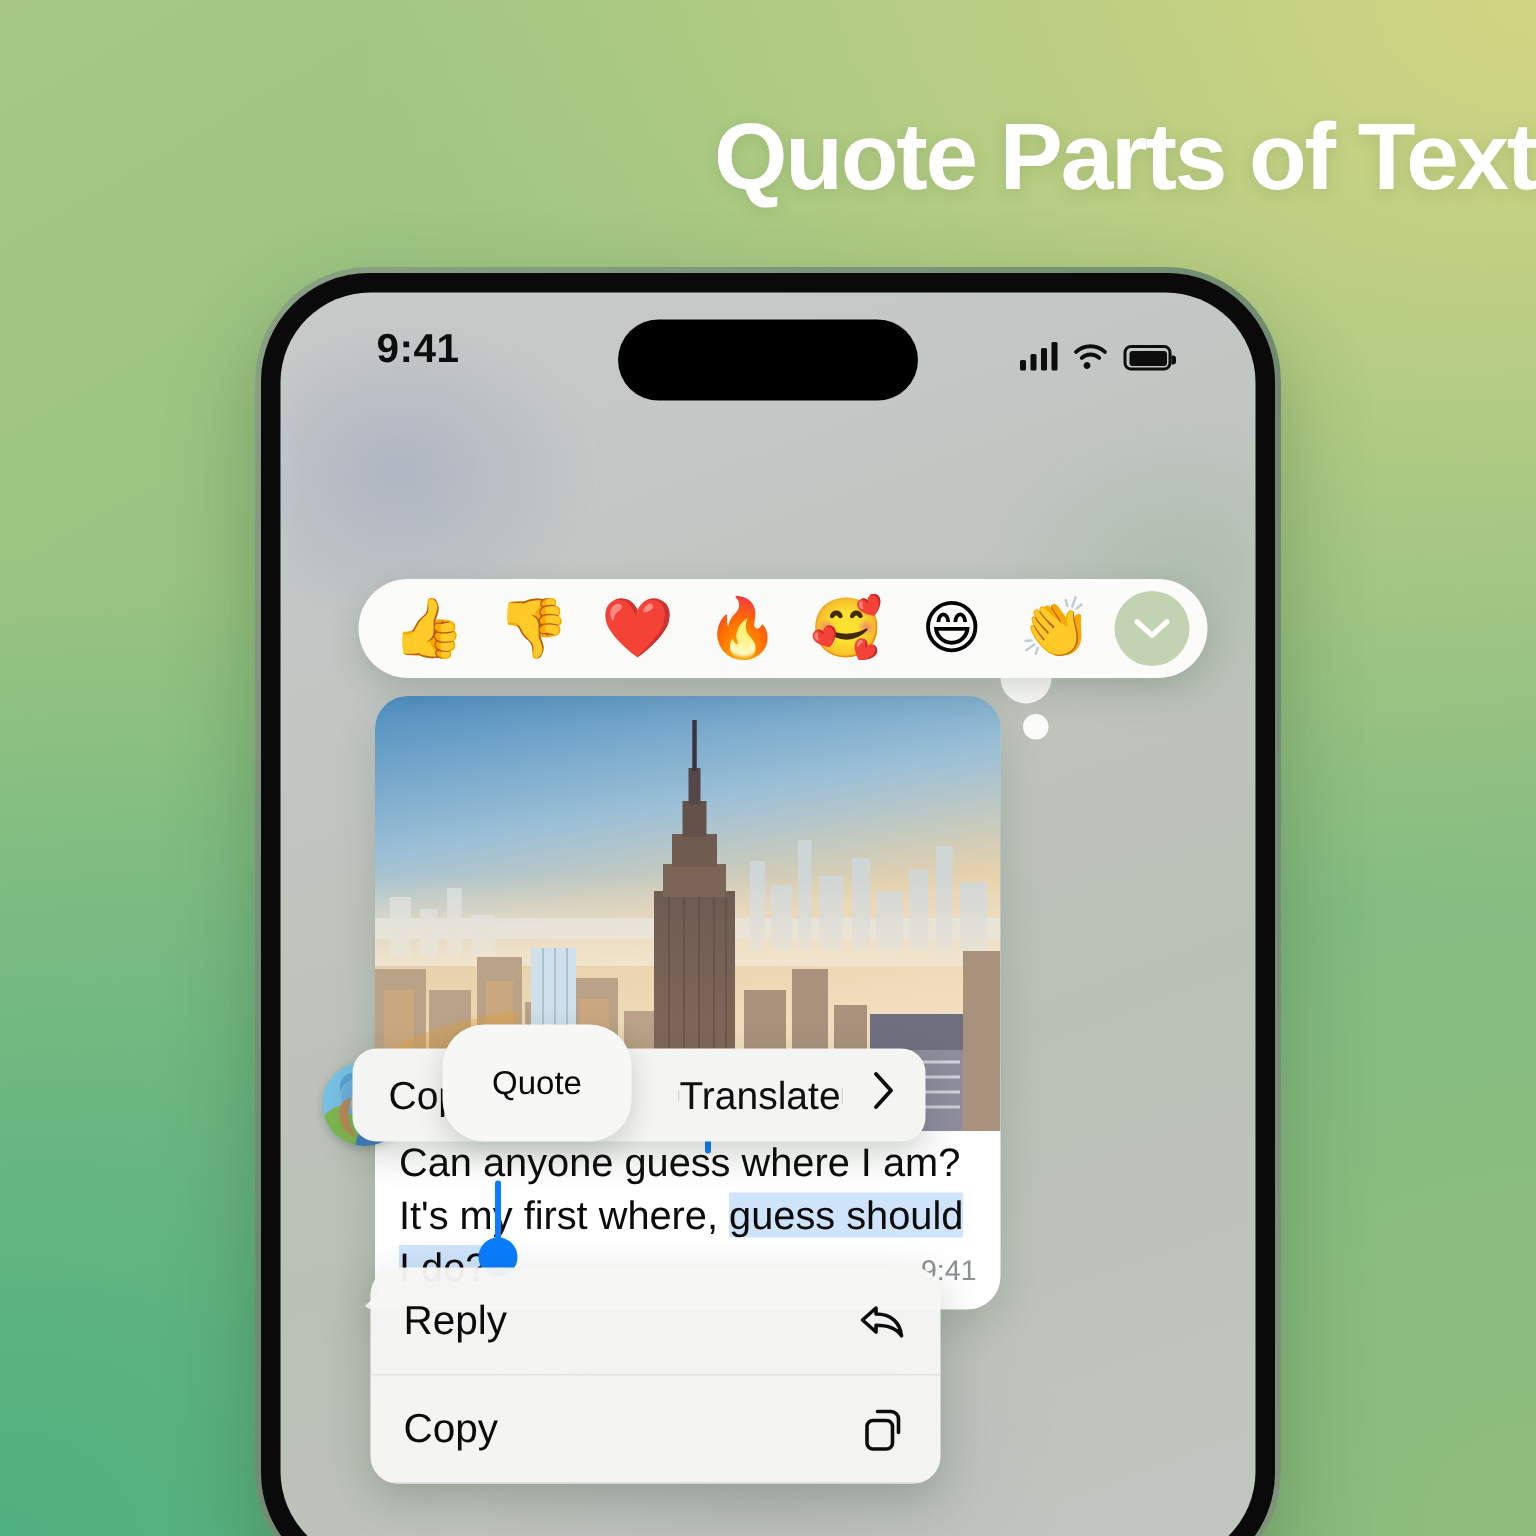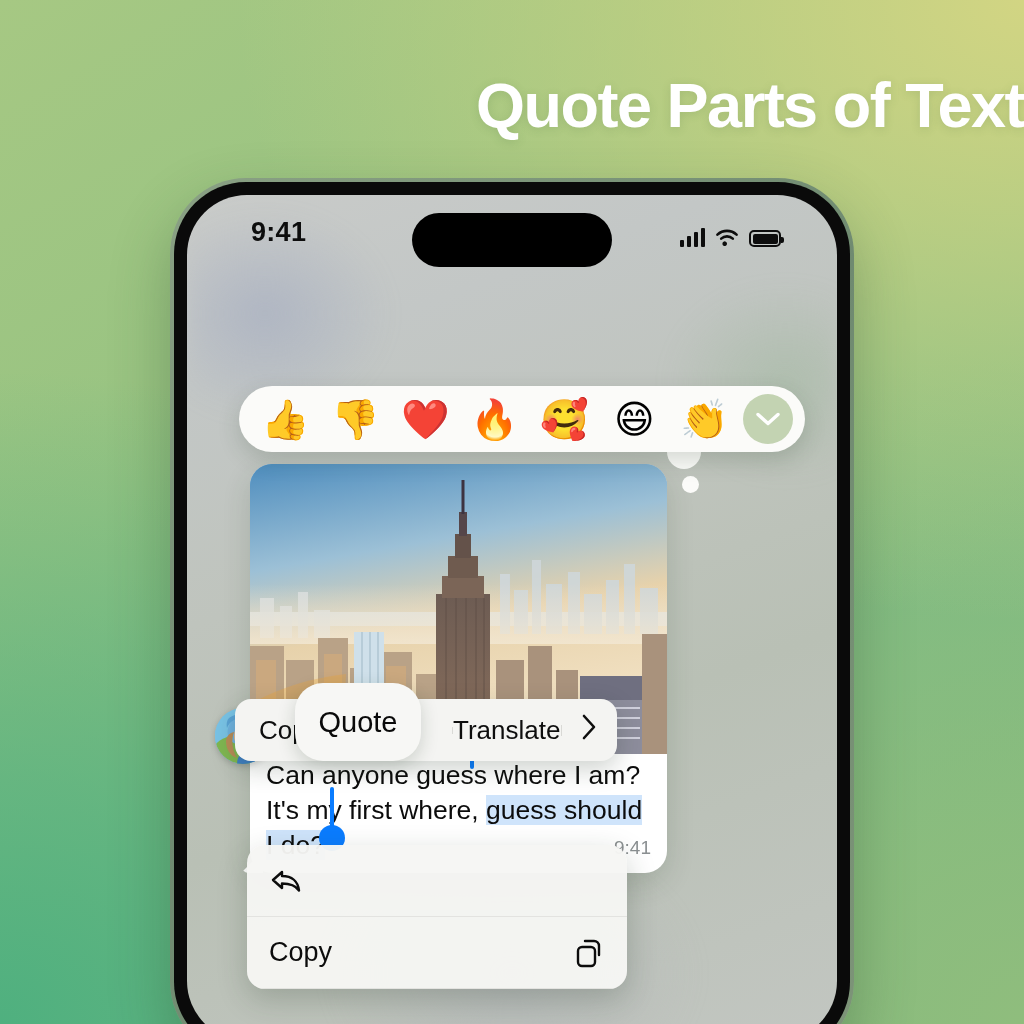--- a/index.html
+++ b/index.html
@@ -166,21 +166,21 @@
     flex:1;text-align:center;font-size:26px;color:#0e0e0e;
     position:relative;
   }
   .act + .act:before{
     content:"";position:absolute;left:0;top:12px;bottom:12px;width:1px;background:#d9d9d6;
   }
   #act-quote{
     position:absolute;left:108px;top:488px;width:126px;height:78px;z-index:11;
     background:#f7f7f5;border-radius:28px;
     display:flex;align-items:center;justify-content:center;
-    font-size:29px;color:#0a0a0a;
+    font-size:22px;color:#0a0a0a;
     box-shadow:0 6px 18px rgba(30,50,30,.18);
   }
   #act-more{flex:0 0 56px;}
 
   
   #ctxmenu{
     position:absolute;left:60px;top:650px;width:380px;
     background:rgba(246,246,244,.96);border-radius:18px;z-index:10;
     overflow:hidden;
     box-shadow:0 10px 30px rgba(30,50,30,.22);
@@ -373,20 +373,21 @@
     <div class="act" id="act-more">
       <svg width="16" height="28" viewBox="0 0 16 28">
               <path d="M3 3 13 14 3 25" stroke="#0e0e0e" stroke-width="2.6" fill="none" stroke-linecap="round" stroke-linejoin="round"></path>
             </svg>
     </div>
   </div>
   <div id="act-quote">Quote</div>
 
   <div id="ctxmenu">
     <div class="ctx-row">
+      <span class="lbl">Reply</span>
       <svg class="ctx-ico" viewBox="0 0 34 34">
         <path d="M13 8 4 16l9 8v-4.5c9 0 14 2.5 17 7-1-9-7-14.5-17-14.5Z" fill="none" stroke="#0c0c0c" stroke-width="2.4" stroke-linejoin="round" stroke-linecap="round"></path>
       </svg>
     </div>
     <div class="ctx-row" style="border-bottom:1px solid #e3e3e0;">
       <span class="lbl">Copy</span>
       <svg class="ctx-ico" viewBox="0 0 34 34">
         <path d="M14 5h9a5 5 0 0 1 5 5v9" fill="none" stroke="#0c0c0c" stroke-width="2.4" stroke-linecap="round"></path>
         <rect x="7" y="11" width="17" height="19" rx="4" fill="none" stroke="#0c0c0c" stroke-width="2.4"></rect>
       </svg>

